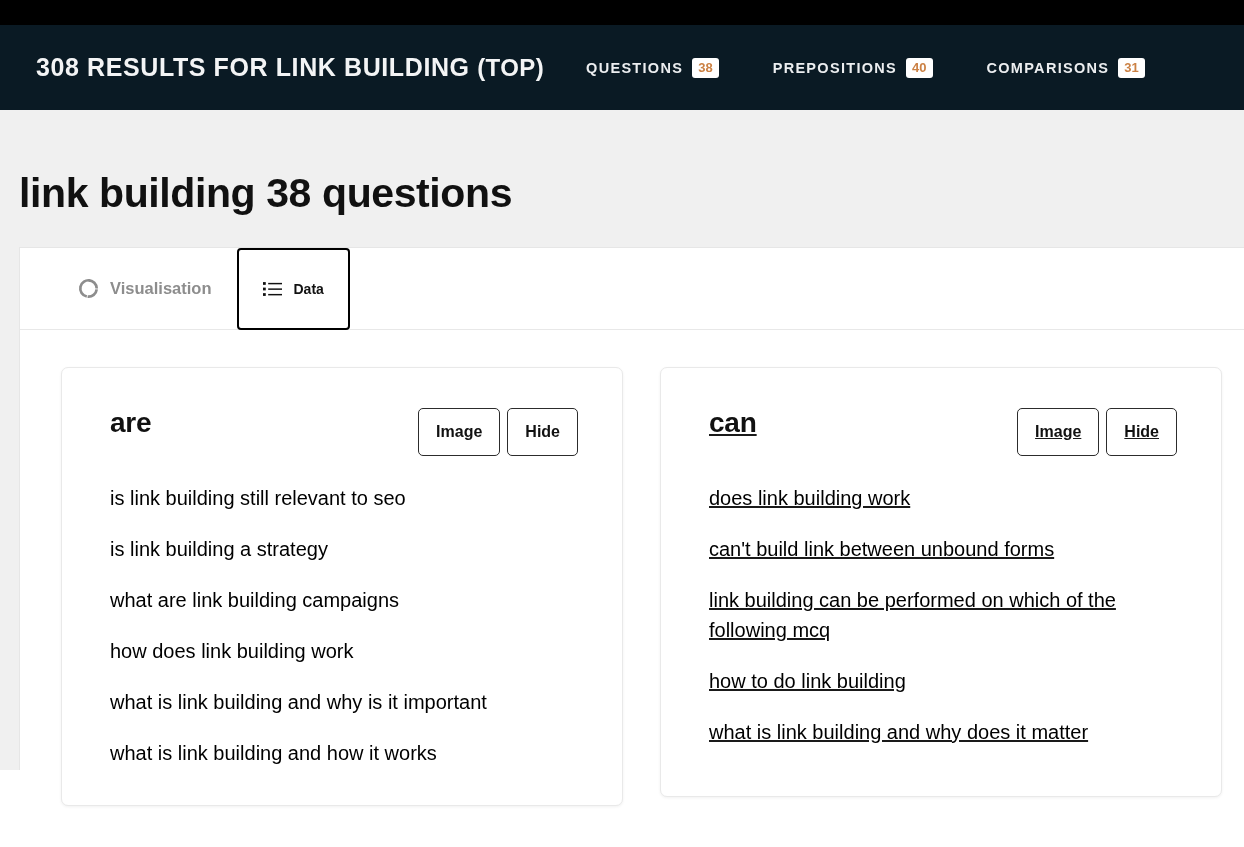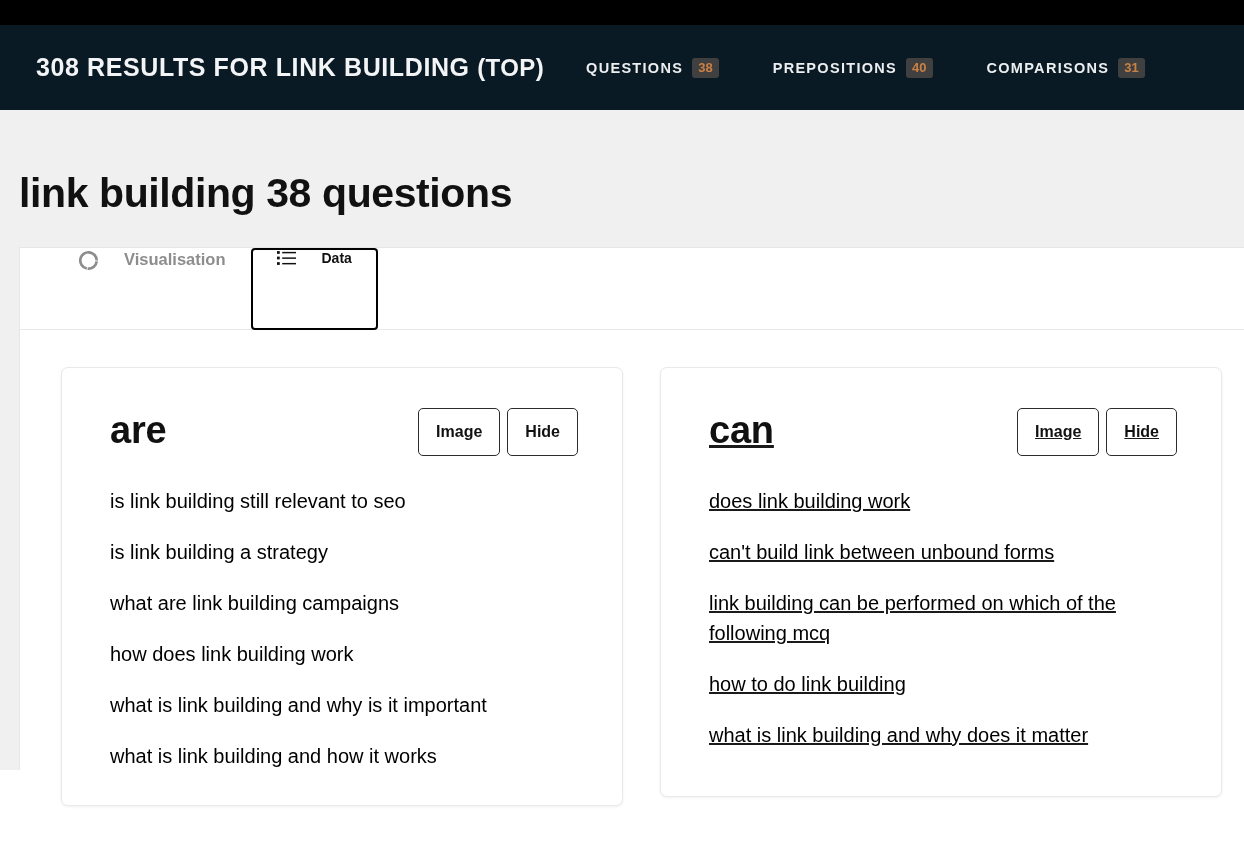--- a/index.html
+++ b/index.html
@@ -63,21 +63,21 @@
     cursor: pointer;
   }
   .nav-label {
     font-size: 14.5px;
     font-weight: bold;
     letter-spacing: 1.3px;
     color: #eceef0;
     text-transform: uppercase;
   }
   .nav-badge {
-    background: #404040;
+    background: #ffffff;
     color: #cb8144;
     font-size: 13px;
     font-weight: bold;
     border-radius: 3px;
     padding: 3px 6px 4px 6px;
     min-width: 24px;
     text-align: left;
     line-height: 1;
   }
 
@@ -116,22 +116,22 @@
     height: 82px;
     border-bottom: 1px solid #e8e8e8;
     display: flex;
     align-items: stretch;
     padding-left: 32px;
     position: relative;
   }
 
   .tab {
     display: flex;
-    align-items: flex-start;
-    gap: 25px;
+    align-items: center;
+    gap: 11px;
     padding: 0 24px;
     cursor: pointer;
     background: transparent;
     border: 2px solid transparent;
   }
 
   .tab.inactive .tab-label {
     color: #8d8d8d;
     font-size: 16.5px;
     font-weight: bold;
@@ -189,21 +189,21 @@
   .card.card-2 { min-height: 430px; text-decoration: underline; }
 
   .card-head {
     display: flex;
     align-items: flex-start;
     justify-content: space-between;
     gap: 14px;
   }
 
   .card-title {
-    font-size: 38px;
+    font-size: 28px;
     font-weight: bold;
     color: #111111;
     line-height: 1.5;
     letter-spacing: -0.2px;
   }
 
   .card-actions {
     display: flex;
     gap: 7px;
     padding-top: 6px;

